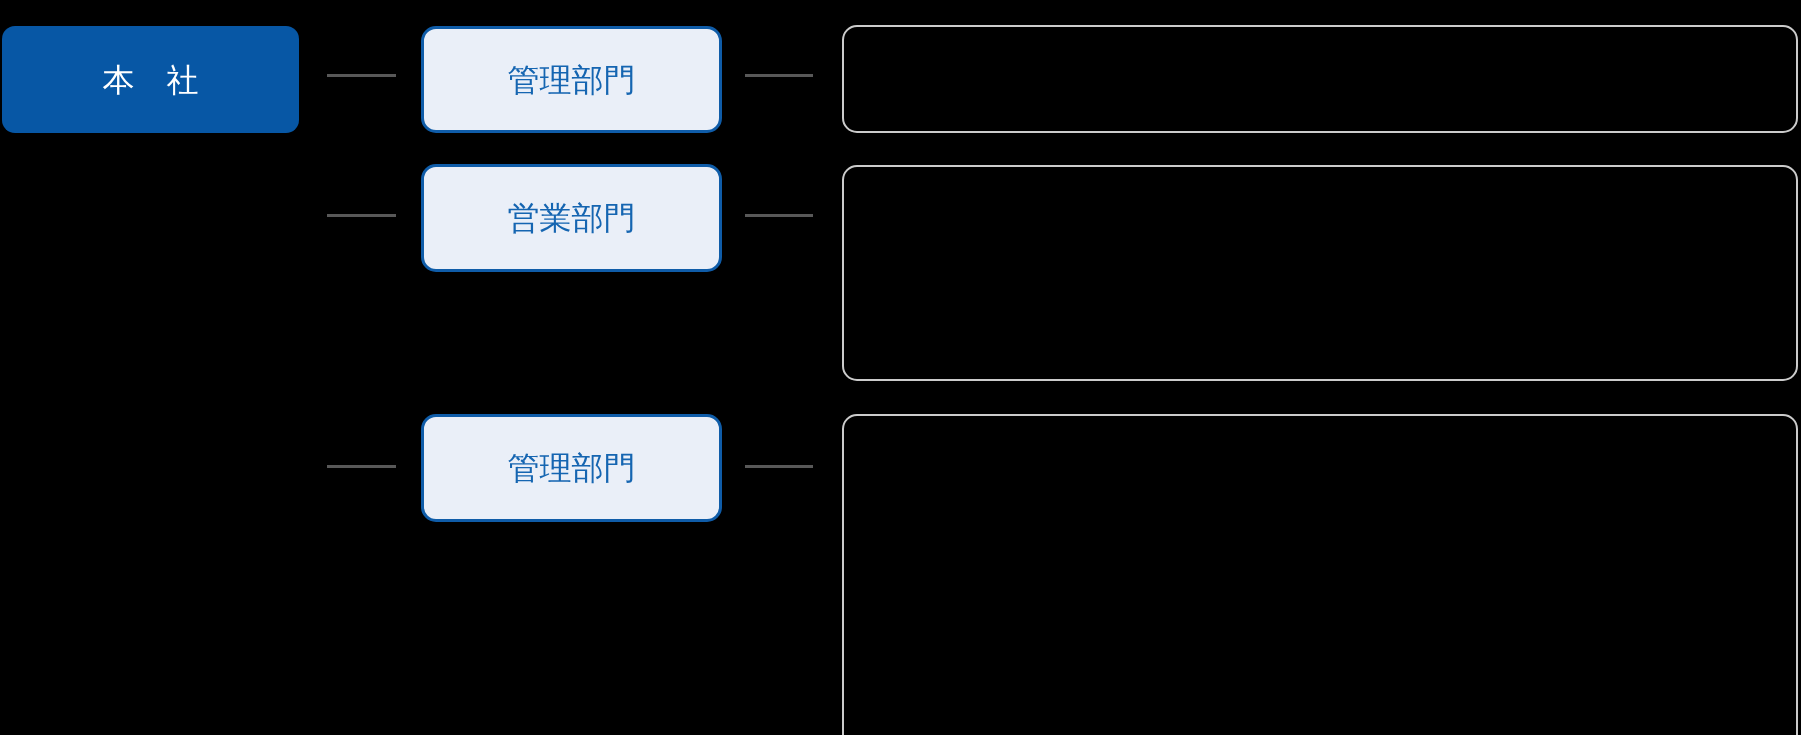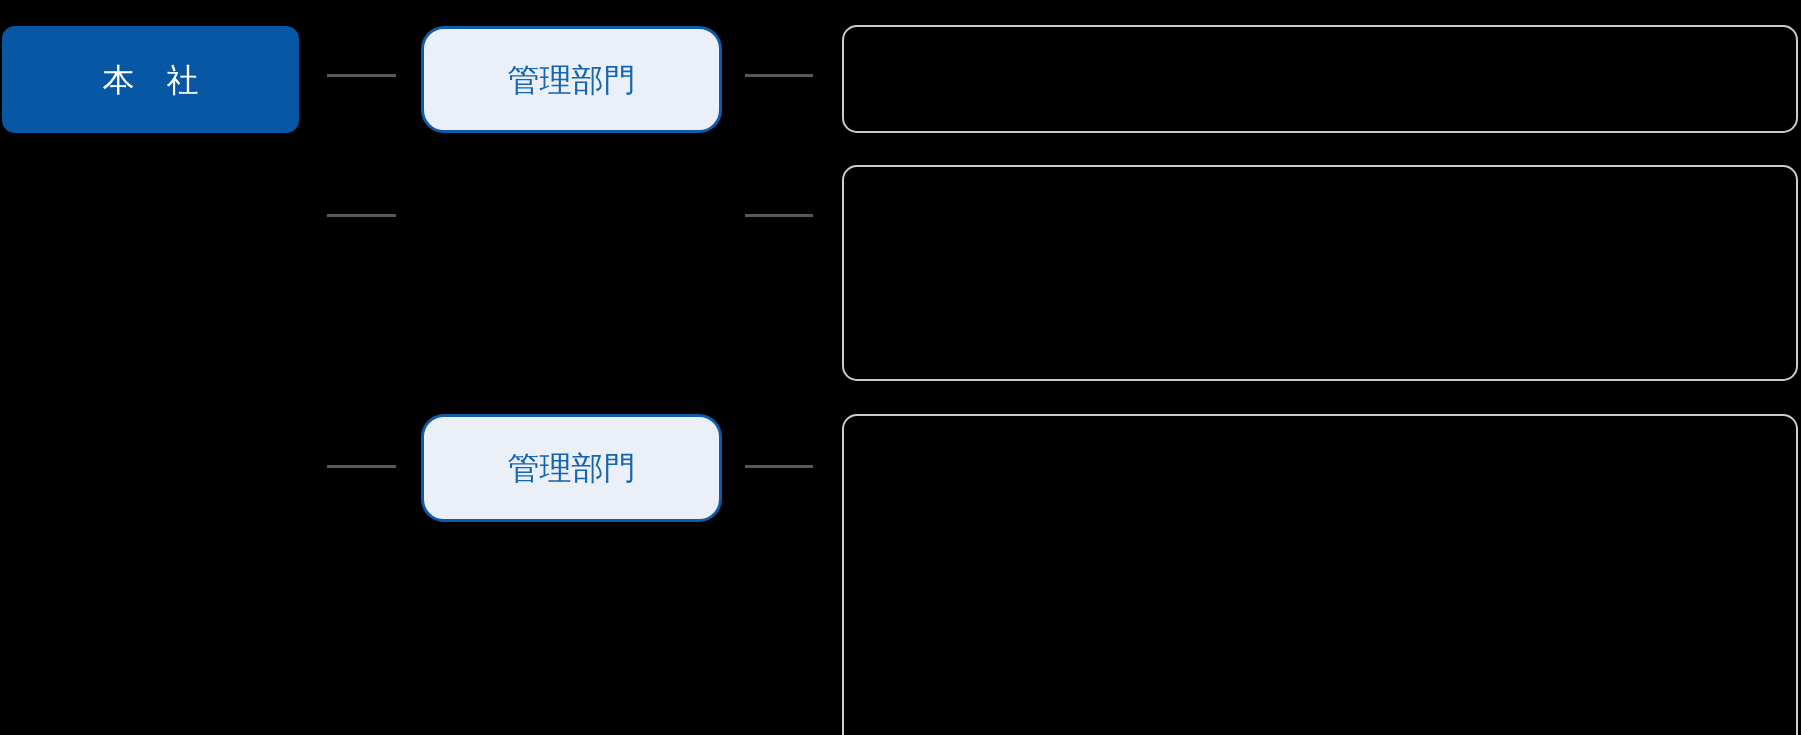--- a/index.html
+++ b/index.html
@@ -36,21 +36,21 @@
     box-sizing: border-box;
   }
   
   .dept-node {
     position: absolute;
     left: 421px;
     width: 301px;
     height: 108px;
     background: #EAEFF8;
     border: 3px solid #0F5CA8;
-    border-radius: 23px;
+    border-radius: 15px;
     display: flex;
     align-items: center;
     justify-content: center;
     color: #1565B1;
     font-size: 32px;
     line-height: 1;
     box-sizing: border-box;
   }
   .dept-1 { top: 3px; height: 107px; }
   .dept-2 { top: 141px; }
@@ -91,20 +91,23 @@
     <span>本　社</span>
   </div>
 
   <div class="connector conn-left conn-row-1"></div>
   <div class="connector conn-left conn-row-2"></div>
   <div class="connector conn-left conn-row-3"></div>
 
   <div class="dept-node dept-1">
     <span>管理部門</span>
   </div>
+  <div class="dept-node dept-2">
+    <span>営業部門</span>
+  </div>
   <div class="dept-node dept-3">
     <span>管理部門</span>
   </div>
 
   <div class="connector conn-right conn-row-1"></div>
   <div class="connector conn-right conn-row-2"></div>
   <div class="connector conn-right conn-row-3"></div>
 
   <div class="panel panel-1"></div>
   <div class="panel panel-2"></div>

